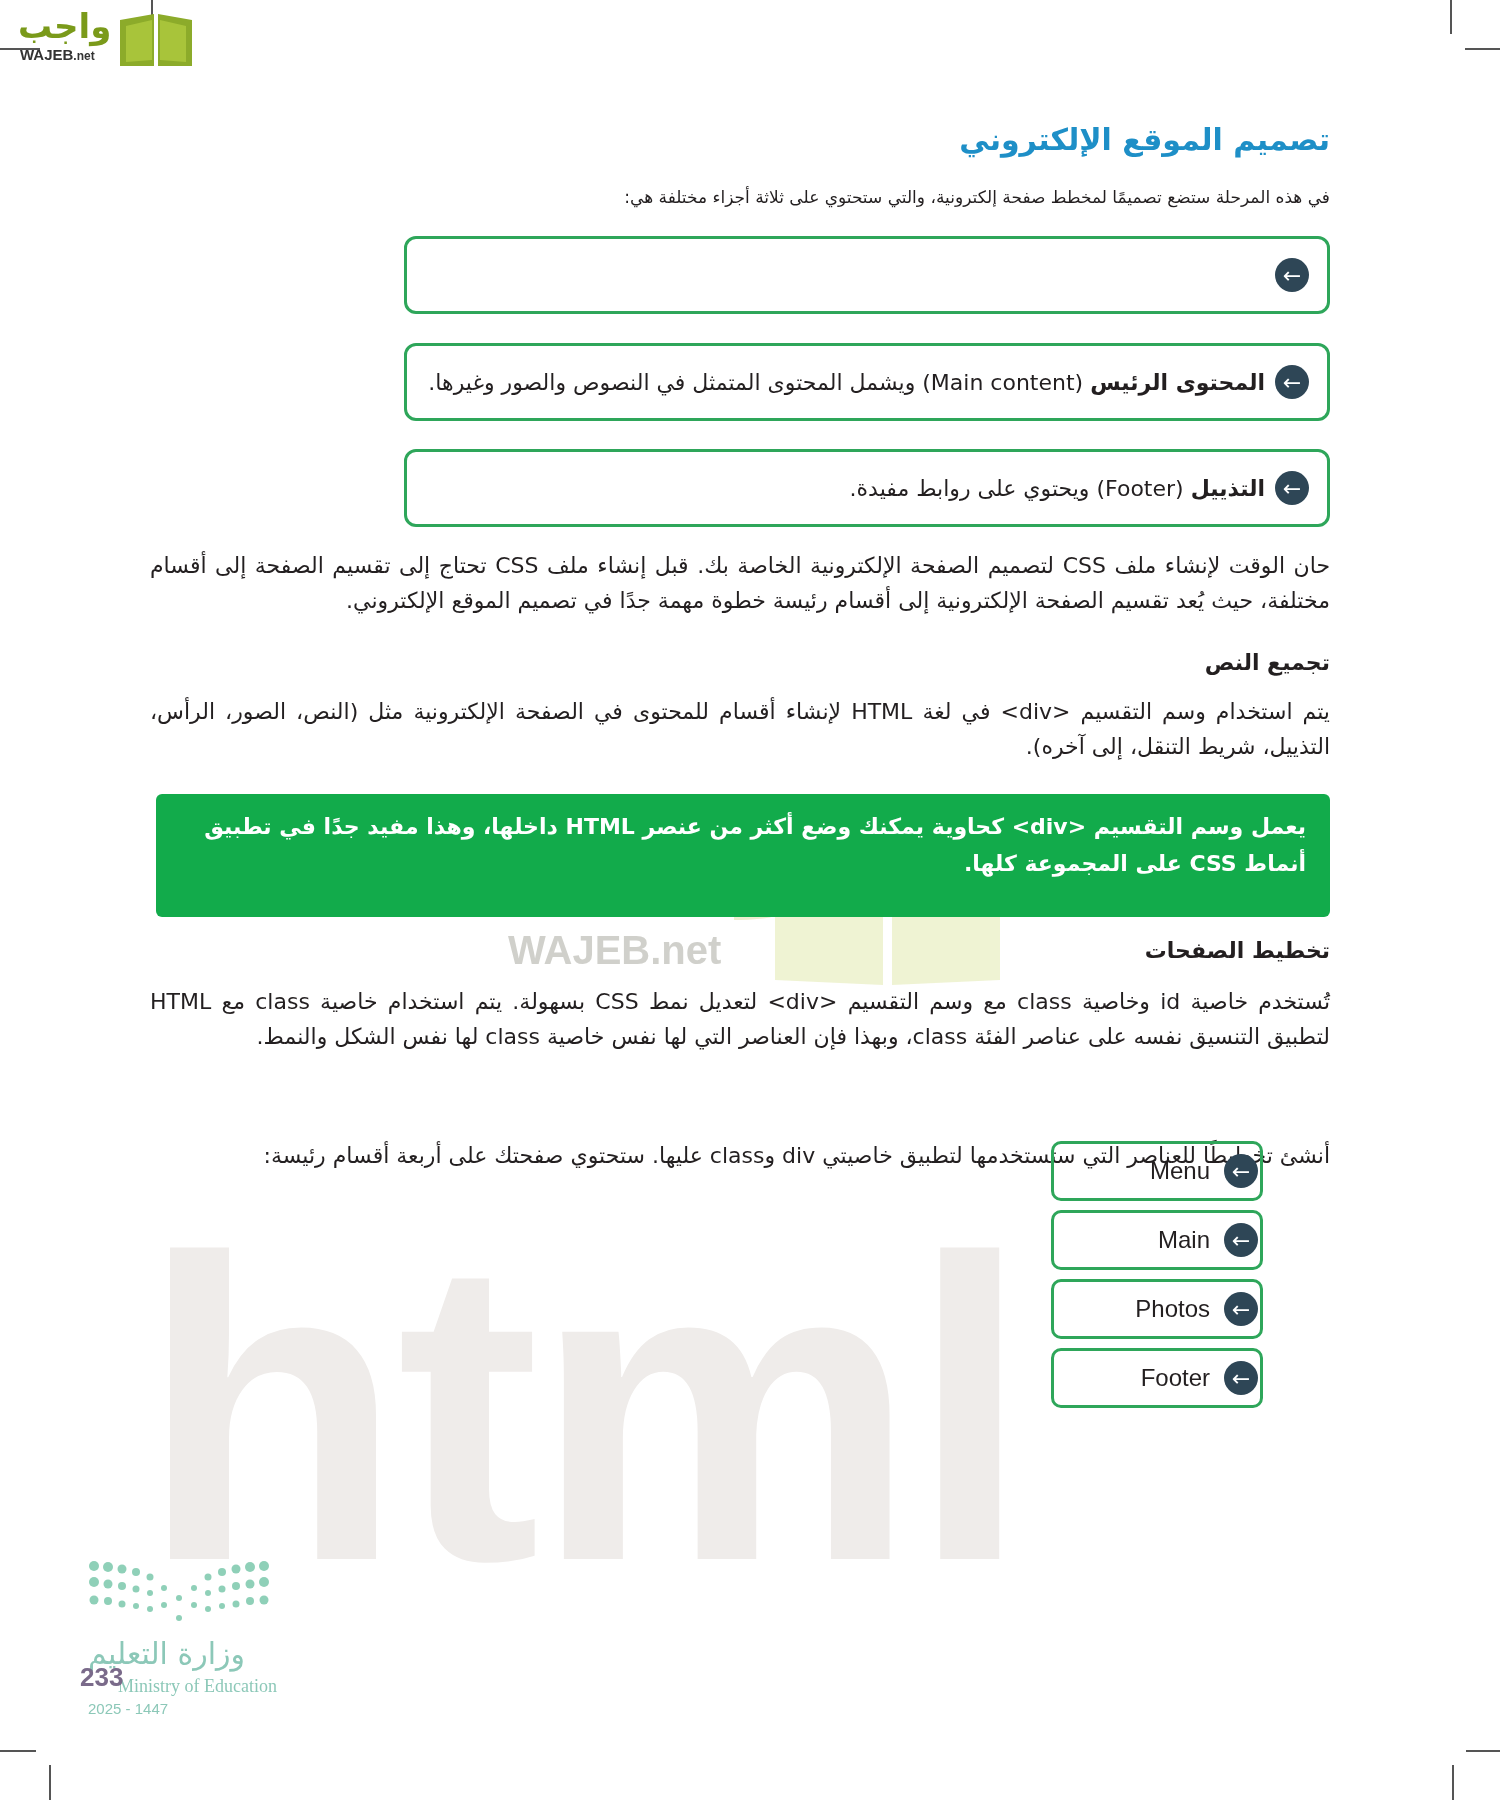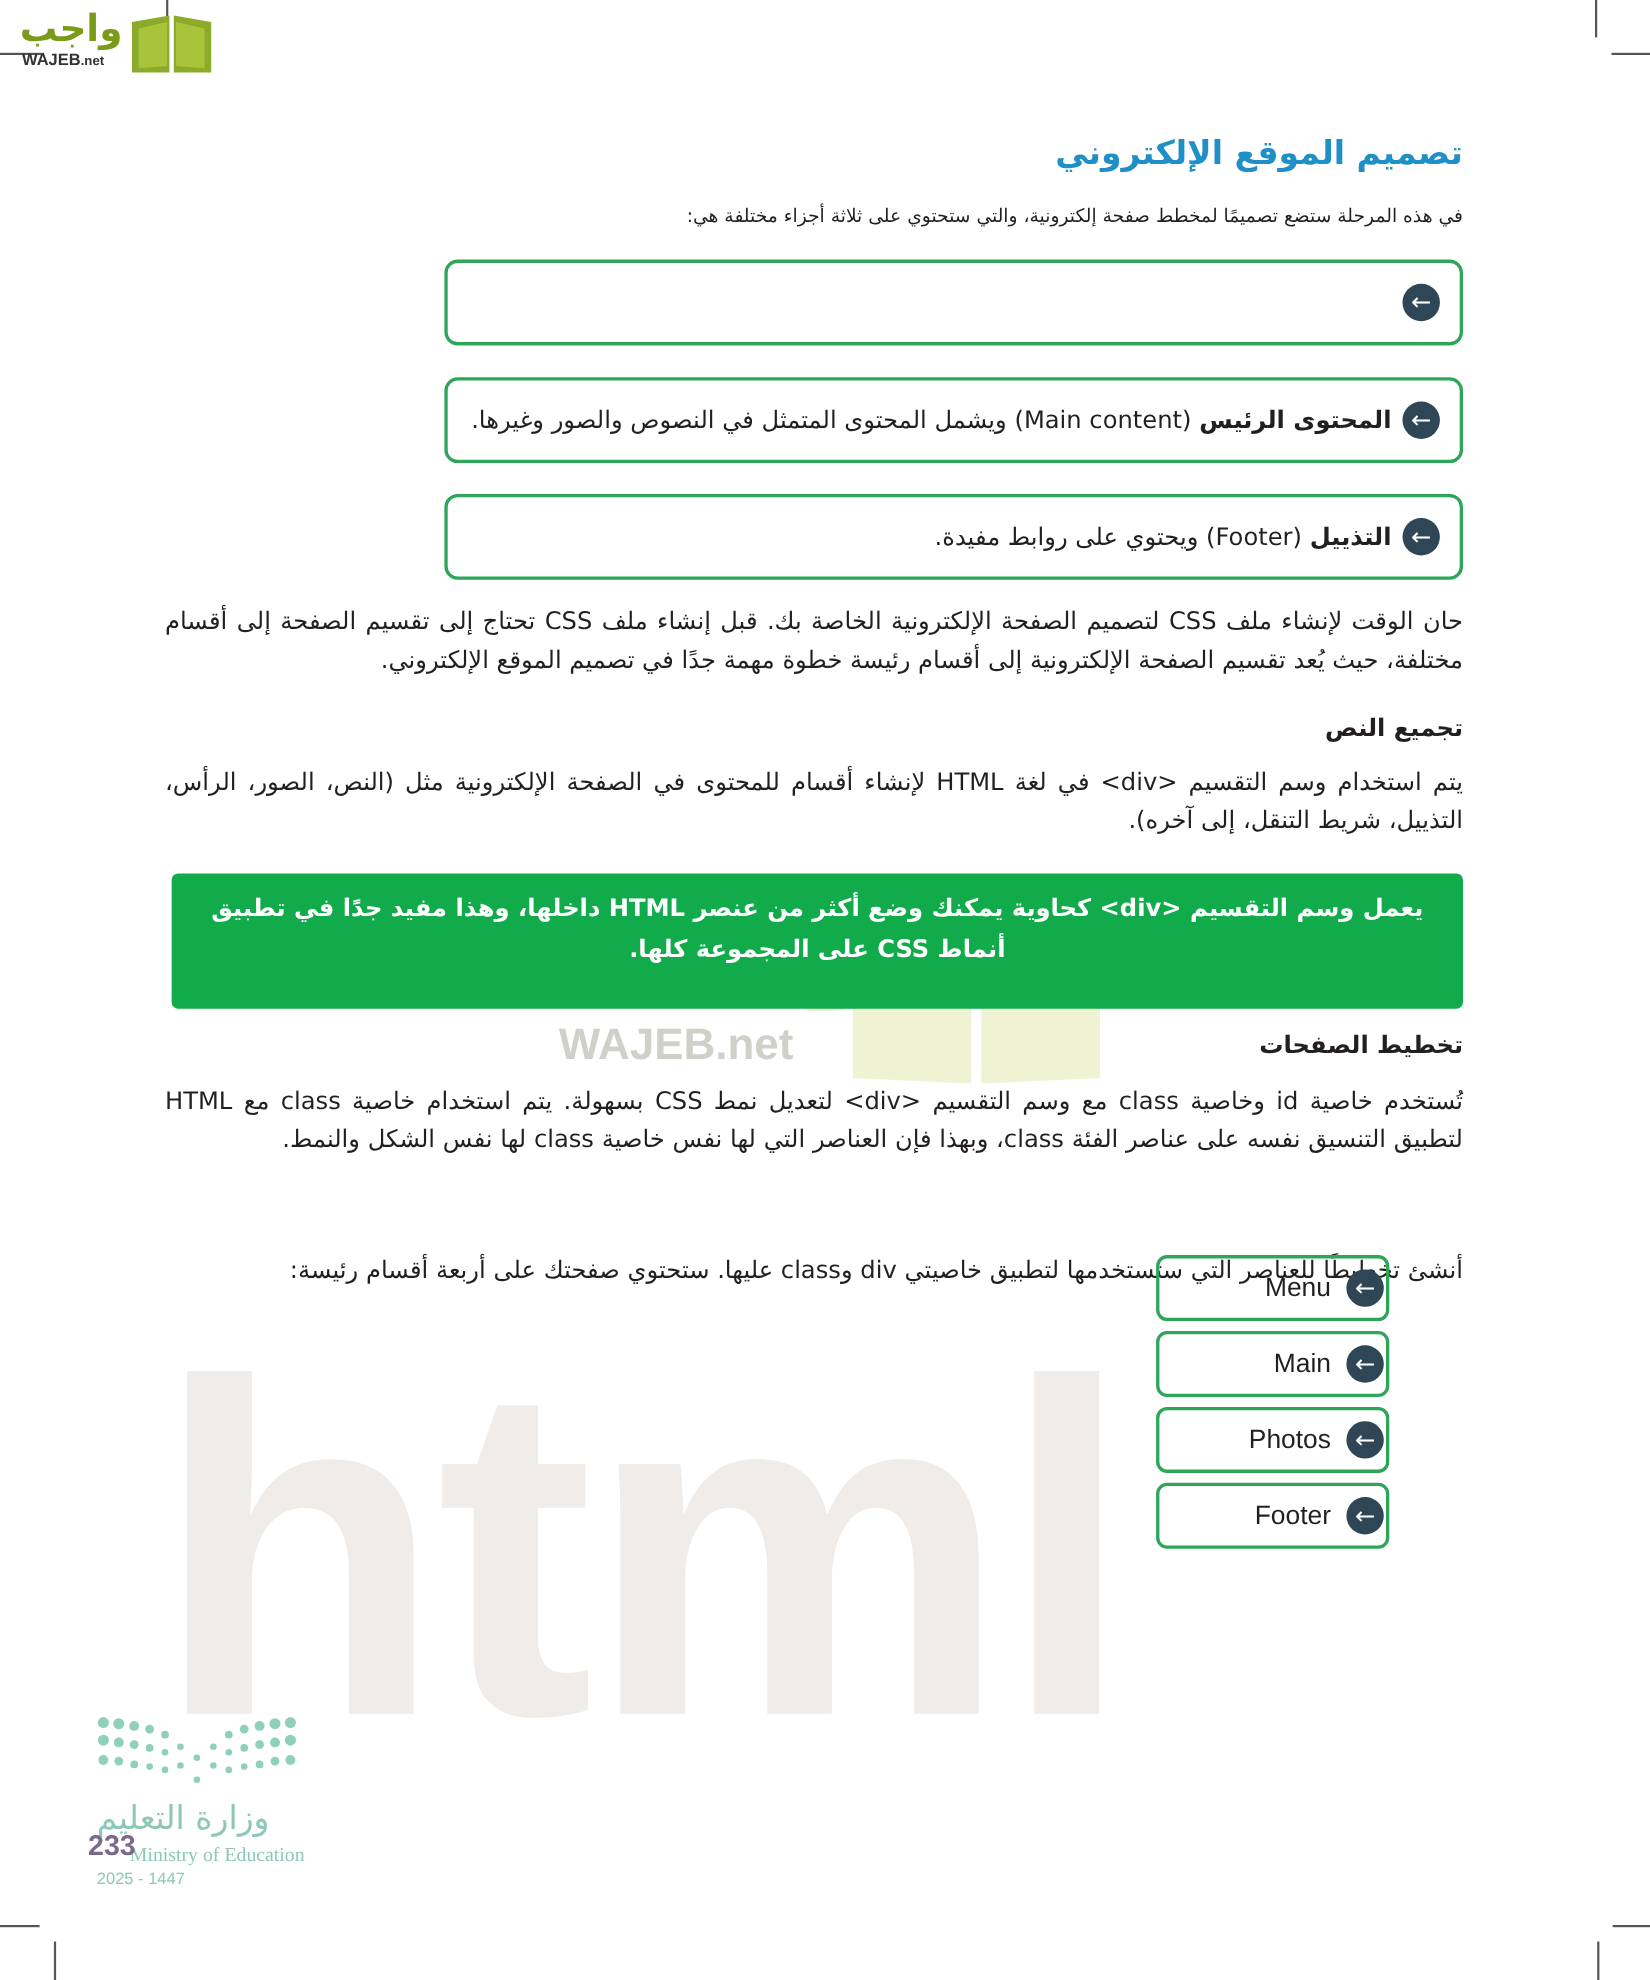--- a/index.html
+++ b/index.html
@@ -32,21 +32,21 @@
     .intro { right: 170px; top: 168px; font-size: 17px; width: 1170px; margin-top: 19px; }
 
     .box { position: absolute; left: 404px; width: 926px; height: 78px; border: 3px solid #2ea65a; border-radius: 12px; display: flex; align-items: center; justify-content: flex-start; padding-right: 18px; direction: rtl; }
     .box .arrow { width: 34px; height: 34px; border-radius: 50%; background: #2e4656; color: #fff; display: flex; align-items: center; justify-content: center; font-size: 22px; margin-left: 10px; flex-shrink: 0; }
     .box .txt { font-size: 22px; }
     .box .bold { font-weight: bold; }
 
     .para { position: absolute; right: 170px; width: 1180px; font-size: 22px; line-height: 35px; direction: rtl; text-align: justify; text-align-last: right; }
     .subhead { position: absolute; right: 170px; font-size: 22px; font-weight: bold; direction: rtl; }
 
-    .greenbox { left: 156px; top: 794px; width: 1174px; height: 123px; background: #12ab4b; border-radius: 6px; padding: 14px 24px; color: #fff; font-weight: bold; font-size: 22px; line-height: 37px; direction: rtl; text-align: center; }
+    .greenbox { left: 156px; top: 794px; width: 1174px; height: 123px; background: #12ab4b; border-radius: 6px; padding: 14px 24px; color: #fff; font-weight: bold; font-size: 22px; line-height: 37px; direction: rtl; text-align: right; }
 
     .smallbox { position: absolute; left: 1051px; width: 212px; height: 60px; border: 3px solid #2ea65a; border-radius: 10px; display: flex; align-items: center; justify-content: flex-end; padding-right: 2px; }
     .smallbox .label { font-size: 24px; font-family: "Liberation Sans", sans-serif; color: #231f20; margin-right: 14px; }
     .smallbox .arrow { width: 34px; height: 34px; border-radius: 50%; background: #2e4656; color: #fff; display: flex; align-items: center; justify-content: center; font-size: 22px; }
 
     
     .moe-dots { left: 88px; top: 1560px; width: 182px; height: 66px; }
     .moe-ar { left: 88px; top: 1636px; font-size: 30px; color: #8cc8b8; direction: rtl; }
     .moe-en { left: 88px; top: 1676px; font-size: 18px; color: #8cc8b8; font-family: Liberation Serif, serif; margin-left: 30px; }
     .moe-year { left: 88px; top: 1700px; font-size: 15px; color: #8cc8b8; font-family: "Liberation Sans", sans-serif; }

